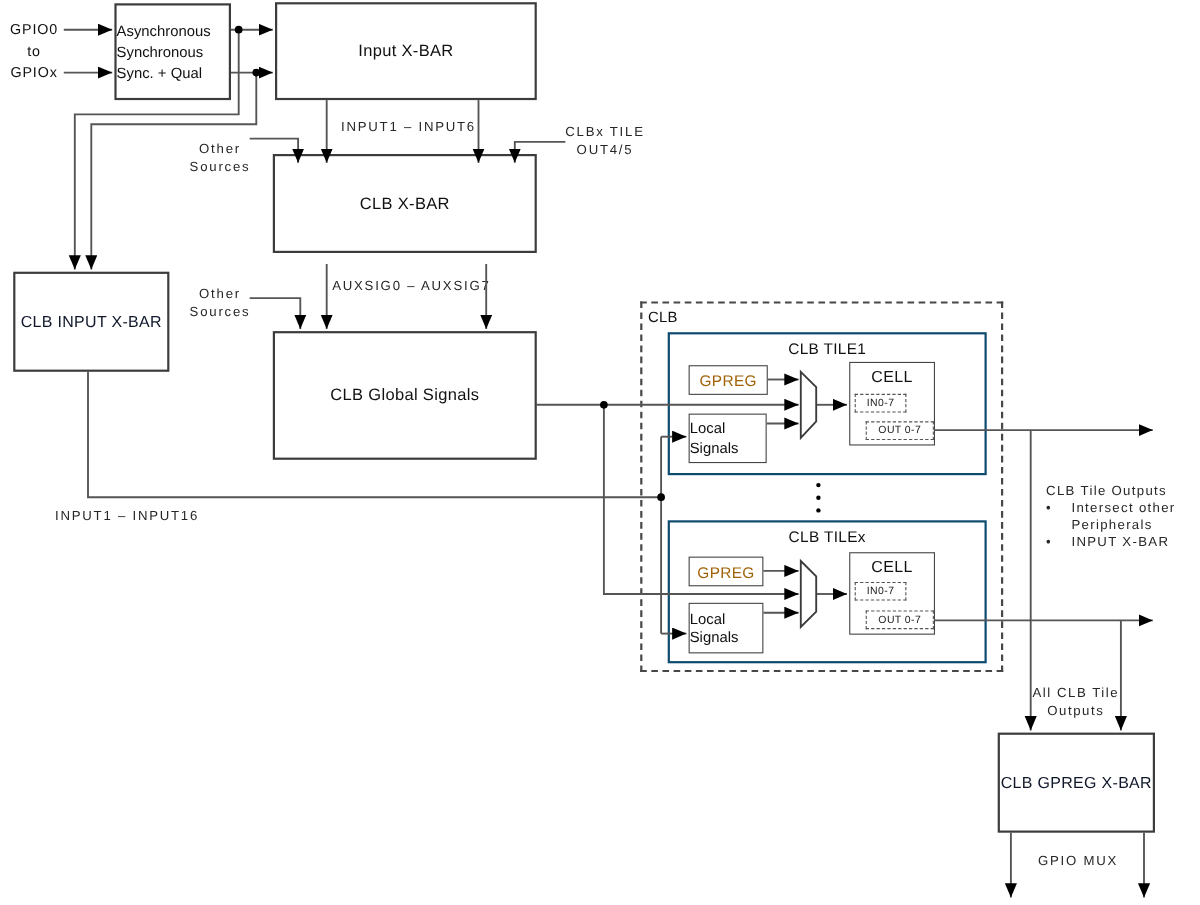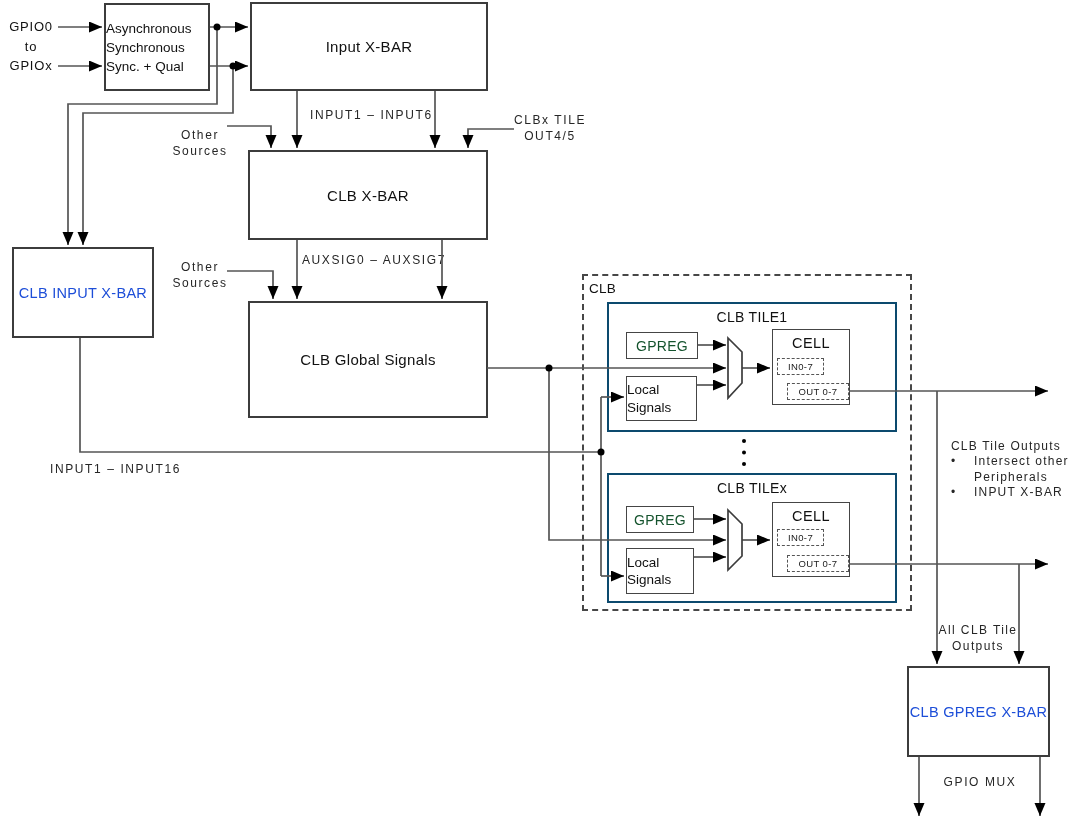--- a/index.html
+++ b/index.html
@@ -9,25 +9,25 @@
 
   .box{position:absolute;background:transparent;border:2px solid #3c3c3c}
   .flexc{display:flex;align-items:center;justify-content:center;text-align:right}
   .coltext{display:flex;flex-direction:column;align-items:flex-start;justify-content:center;text-align:center}
   .tilebox{border:2px solid #0c4a6e}
   .innerbox{border:1.6px solid #454545}
   .groupdash{border:2px dashed #474747}
   .smalldash{border:1.5px dashed #555555;background:#ffffff}
 
   .boxlabel{font-size:15px;letter-spacing:.3px;color:#111}
-  .boxlabel-sm{font-size:14.5px;letter-spacing:.3px;color:#1d4ed8}
+  .boxlabel-sm{font-size:14.5px;letter-spacing:.3px;color:#0f172a}
   .synctext{font-size:13.5px;line-height:19px;color:#111}
   .tiletitle{position:absolute;top:5px;left:0;right:0;text-align:center;font-size:14px;letter-spacing:.3px;color:#111;line-height:16px}
   .celllabel{margin-top:5px;text-align:center;font-size:14.5px;letter-spacing:.4px;color:#111;line-height:16px}
-  .gpregtext{font-size:14px;letter-spacing:.3px;color:#14532d}
+  .gpregtext{font-size:14px;letter-spacing:.3px;color:#a16207}
   .localtext{font-size:13.5px;line-height:17.5px;color:#111}
   .tinybold{font-size:9.5px;font-weight:normal;letter-spacing:.4px;color:#1a1a1a;white-space:nowrap}
 
   .lbl{position:absolute;white-space:nowrap;color:#262626}
   .sig{font-size:12px;letter-spacing:1.6px;line-height:15.5px}
   .sigc{text-align:center}
   .grouplabel{font-size:13.5px;letter-spacing:.3px;color:#111;line-height:16px}
 
   .note{position:absolute;color:#262626;font-size:12px;letter-spacing:1.2px}
   .note-title{line-height:16px;white-space:nowrap}
@@ -44,21 +44,21 @@
   <div class="box coltext synctext" style="left:104px;top:3px;width:106px;height:88px">
     <div>Asynchronous</div>
     <div>Synchronous</div>
     <div>Sync. + Qual</div>
   </div>
 
   <div class="box flexc" style="left:250px;top:2px;width:238px;height:89px">
     <span class="boxlabel">Input X-BAR</span>
   </div>
 
-  <div class="box flexc" style="left:248px;top:150px;width:240px;height:90px">
+  <div class="box flexc" style="left:248px;top:140px;width:240px;height:90px">
     <span class="boxlabel">CLB X-BAR</span>
   </div>
 
   <div class="box flexc" style="left:12px;top:247px;width:142px;height:91px">
     <span class="boxlabel-sm">CLB INPUT X-BAR</span>
   </div>
 
   <div class="box flexc" style="left:248px;top:301px;width:240px;height:117px">
     <span class="boxlabel">CLB Global Signals</span>
   </div>

